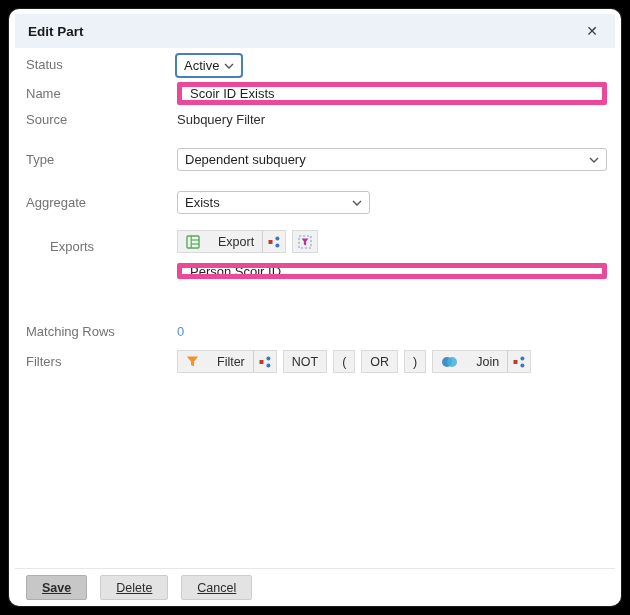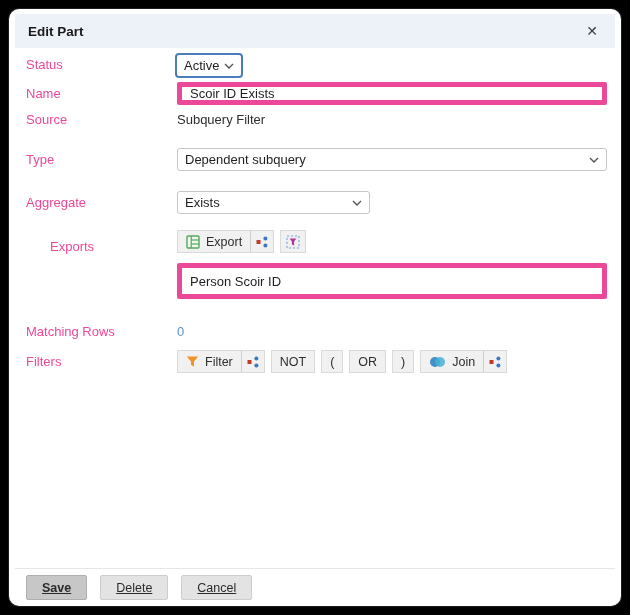--- a/index.html
+++ b/index.html
@@ -13,37 +13,37 @@
   }
   .hdr{
     position:absolute;left:6px;top:5px;right:6px;height:34px;background:#edf2f8;
     display:flex;align-items:center;padding:0 13px;box-sizing:border-box;
   }
   .hdr-title{font-weight:bold;font-size:13.5px;color:#1a1a1a;}
   .hdr-close{
     margin-left:auto;font-size:14px;color:#3d3d3d;line-height:1;cursor:pointer;
     padding:2px 4px;
   }
-  .lbl{position:absolute;left:17px;font-size:13px;color:#ec4899;white-space:nowrap;}
+  .lbl{position:absolute;left:17px;font-size:13px;color:#737373;white-space:nowrap;}
   .static-val{position:absolute;font-size:13px;color:#2e2e2e;white-space:nowrap;}
   .sel{
     position:absolute;box-sizing:border-box;background:#fff;border:1px solid #c6c6c6;
     border-radius:3px;display:flex;align-items:center;padding:0 7px;font-size:13px;color:#1f1f1f;
     cursor:pointer;
   }
   .sel .chev{margin-left:auto;display:flex;}
   .sel-status{border:2px solid #4a7ebb;border-radius:4px;}
   .tinput{
     position:absolute;box-sizing:border-box;border:5px solid #ec4899;border-radius:2px;
     font-family:"Liberation Sans",sans-serif;font-size:13px;color:#1f1f1f;padding:0 8px;background:#fff;
   }
   .toolbar{position:absolute;display:flex;align-items:center;gap:6px;}
   .btn-group{display:flex;align-items:stretch;}
   .tbtn{
-    display:inline-flex;align-items:center;gap:6px;height:23px;box-sizing:border-box;
+    display:inline-flex;align-items:center;gap:18px;height:23px;box-sizing:border-box;
     background:#f1f1f1;border:1px solid #dadada;padding:0 8px;font-size:12.5px;color:#2e2e2e;
     cursor:pointer;white-space:nowrap;
   }
   .btn-group .tbtn + .tbtn{border-left:1px solid #d0d0d0;margin-left:-1px;}
   .tbtn.icon-only{padding:0 5px;}
   .divider{position:absolute;left:6px;right:6px;top:559px;height:1px;background:#e7e7e7;}
   .footer{position:absolute;left:17px;top:566px;display:flex;gap:13px;}
   .fbtn{
     height:25px;box-sizing:border-box;padding:0 15px;font-size:12.5px;color:#2b2b2b;
     background:#e3e3e3;border:1px solid #cdcdcd;border-radius:2px;cursor:pointer;
@@ -127,21 +127,21 @@
     <button class="tbtn icon-only">
       <span>
         <svg width="14" height="14" viewBox="0 0 14 14">
           <rect x="1" y="1" width="12" height="12" fill="none" stroke="#7da7d9" stroke-width="1.1" stroke-dasharray="2.2 1.8"></rect>
           <path d="M3.6 3.4 H10.4 L8.1 6.6 V10.6 L5.9 9.6 V6.6 Z" fill="#b5339a"></path>
         </svg>
       </span>
     </button>
   </div>
 
-  <input class="tinput" style="left: 168px; top: 254px; width: 430px; height: 36px;" value="Person Scoir ID">
+  <input class="tinput" style="left: 168px; top: 254px; width: 430px; height: 16px;" value="Person Scoir ID">
 
   <span class="lbl" style="top:315px;">Matching Rows</span>
   <span class="static-val blue-val" style="left:168px;top:315px;">0</span>
 
   <span class="lbl" style="top:345px;">Filters</span>
   <div class="toolbar" style="left:168px;top:341px;">
     <div class="btn-group">
       <button class="tbtn">
         <span>
           <svg width="13" height="13" viewBox="0 0 13 13">

